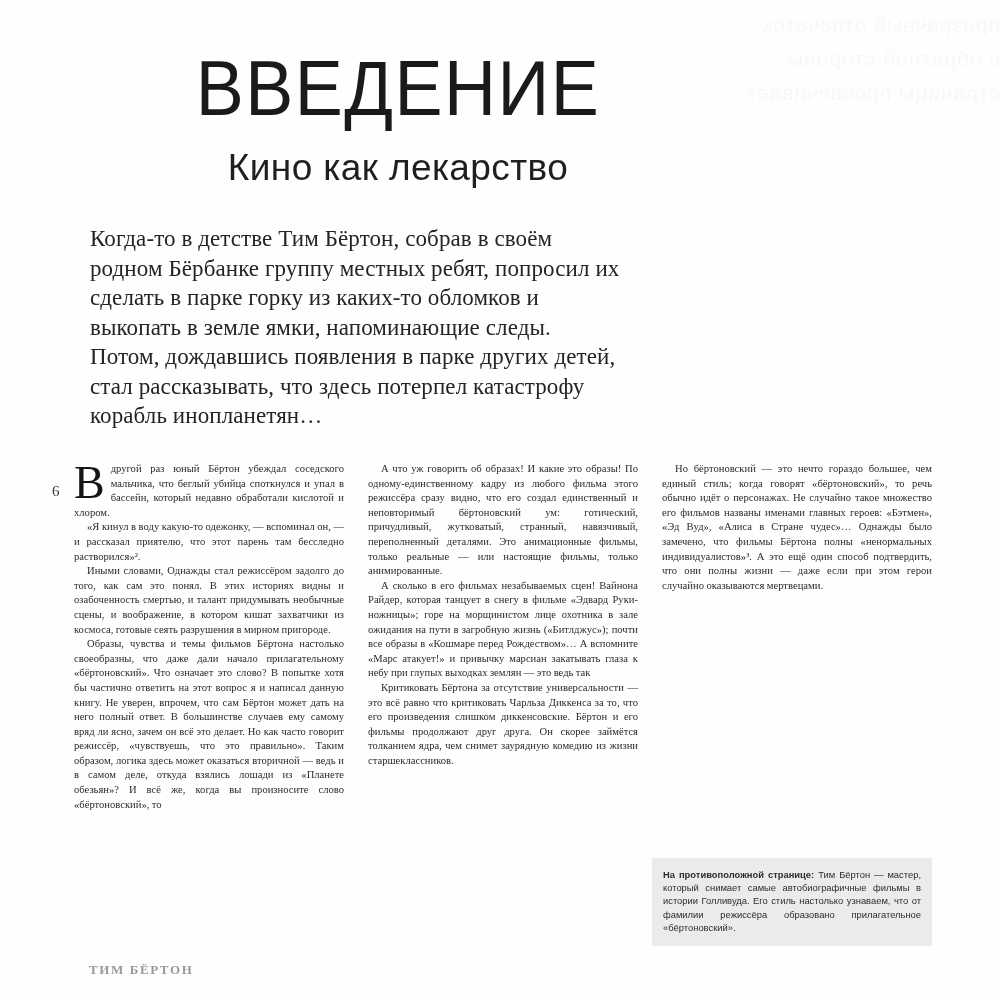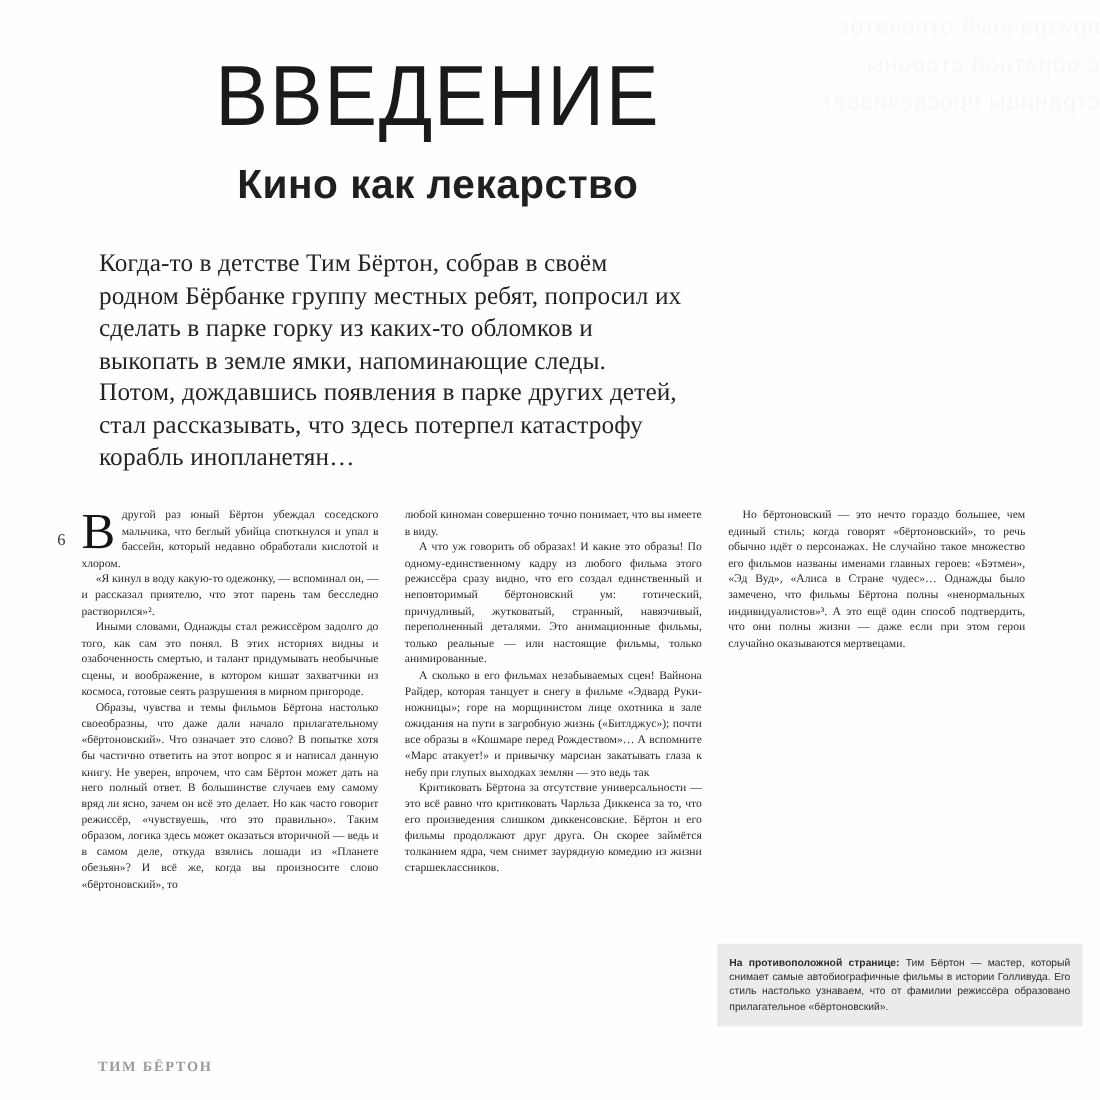--- a/index.html
+++ b/index.html
@@ -54,21 +54,21 @@
     font-size: 72px;
     line-height: 78px;
     letter-spacing: 1.5px;
     color: #1a1a1a;
     margin: 0;
     transform: scaleY(1.08);
     transform-origin: left top;
   }
   .chapter-subtitle {
     font-family: "Liberation Sans", sans-serif;
-    font-weight: 700;
+    font-weight: 400;
     font-size: 37px;
     line-height: 44px;
     letter-spacing: 0.4px;
     color: #1f1f1f;
     margin: 22px 0 0 0;
   }
 
   
   .lead {
     position: absolute;
@@ -132,21 +132,21 @@
     font-weight: 400;
     padding: 2px 6px 0 0;
     color: #151515;
   }
 
   
   .caption-box {
     position: absolute;
     left: 652px;
     top: 858px;
-    width: 332px;
+    width: 280px;
     padding: 10px 11px 12px 11px;
     background: #ebebeb;
     box-sizing: border-box;
   }
   .caption-box p {
     margin: 0;
     font-family: "Liberation Sans", sans-serif;
     font-size: 9.4px;
     line-height: 13.2px;
     color: #2d2d2d;
@@ -189,21 +189,20 @@
   <div class="columns">
 
     <div class="col">
       <p class="dropcap-para"><span class="dropcap">В</span><span>другой раз юный Бёртон убеждал соседского мальчика, что беглый убийца споткнулся и упал в бассейн, который недавно обработали кислотой и хлором.</span></p>
       <p>«Я кинул в воду какую-то одежонку, — вспоминал он, — и рассказал приятелю, что этот парень там бесследно растворился»².</p>
       <p>Иными словами, Однажды стал режиссёром задолго до того, как сам это понял. В этих историях видны и озабоченность смертью, и талант придумывать необычные сцены, и воображение, в котором кишат захватчики из космоса, готовые сеять разрушения в мирном пригороде.</p>
       <p>Образы, чувства и темы фильмов Бёртона настолько своеобразны, что даже дали начало прилагательному «бёртоновский». Что означает это слово? В попытке хотя бы частично ответить на этот вопрос я и написал данную книгу. Не уверен, впрочем, что сам Бёртон может дать на него полный ответ. В большинстве случаев ему самому вряд ли ясно, зачем он всё это делает. Но как часто говорит режиссёр, «чувствуешь, что это правильно». Таким образом, логика здесь может оказаться вторичной — ведь и в самом деле, откуда взялись лошади из «Планете обезьян»? И всё же, когда вы произносите слово «бёртоновский», то</p>
     </div>
 
     <div class="col">
-      <p class="no-indent">любой киноман совершенно точно понимает, что вы имеете в виду.</p>
       <p>А что уж говорить об образах! И какие это образы! По одному-единственному кадру из любого фильма этого режиссёра сразу видно, что его создал единственный и неповторимый бёртоновский ум: готический, причудливый, жутковатый, странный, навязчивый, переполненный деталями. Это анимационные фильмы, только реальные — или настоящие фильмы, только анимированные.</p>
       <p>А сколько в его фильмах незабываемых сцен! Вайнона Райдер, которая танцует в снегу в фильме «Эдвард Руки-ножницы»; горе на морщинистом лице охотника в зале ожидания на пути в загробную жизнь («Битлджус»); почти все образы в «Кошмаре перед Рождеством»… А вспомните «Марс атакует!» и привычку марсиан закатывать глаза к небу при глупых выходках землян — это ведь так</p>
       <p>Критиковать Бёртона за отсутствие универсальности — это всё равно что критиковать Чарльза Диккенса за то, что его произведения слишком диккенсовские. Бёртон и его фильмы продолжают друг друга. Он скорее займётся толканием ядра, чем снимет заурядную комедию из жизни старшеклассников.</p>
     </div>
 
     <div class="col">
       <p>Но бёртоновский — это нечто гораздо большее, чем единый стиль; когда говорят «бёртоновский», то речь обычно идёт о персонажах. Не случайно такое множество его фильмов названы именами главных героев: «Бэтмен», «Эд Вуд», «Алиса в Стране чудес»… Однажды было замечено, что фильмы Бёртона полны «ненормальных индивидуалистов»³. А это ещё один способ подтвердить, что они полны жизни — даже если при этом герои случайно оказываются мертвецами.</p>
     </div>
 
   </div>

